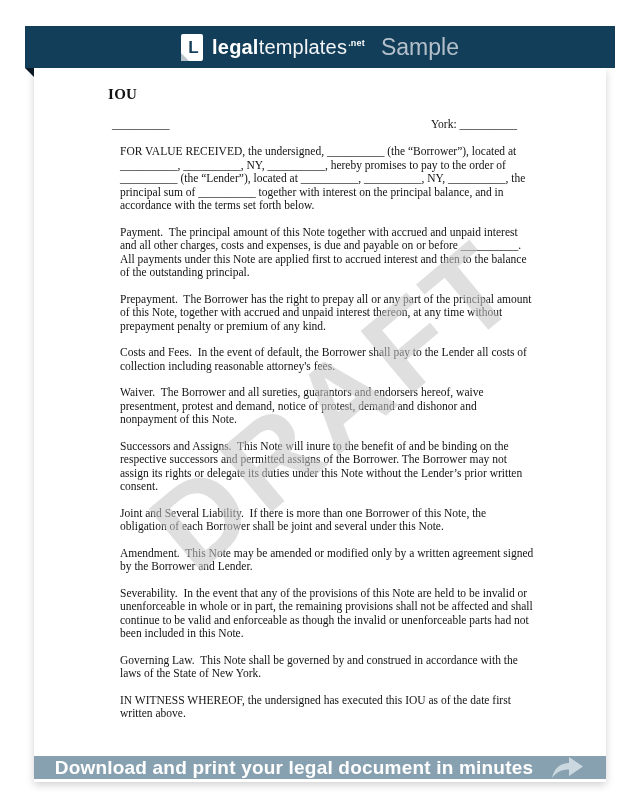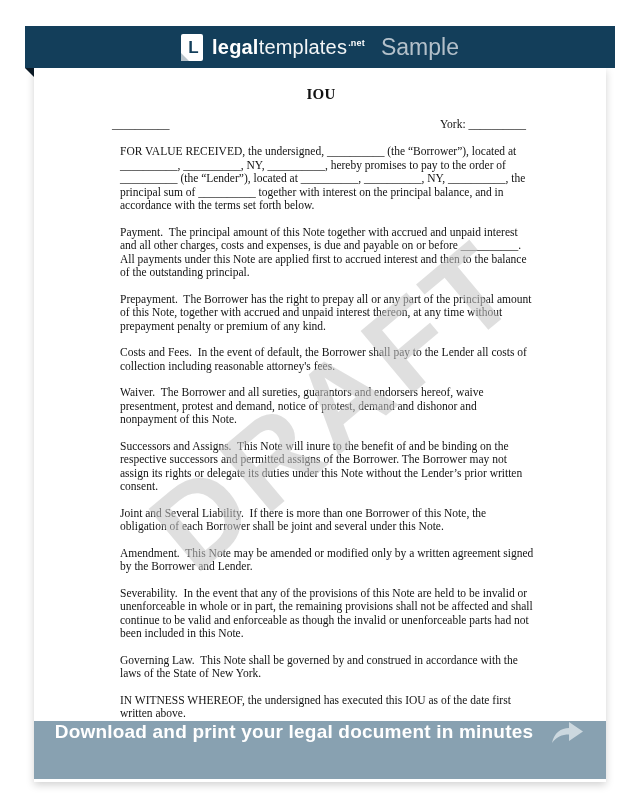--- a/index.html
+++ b/index.html
@@ -59,42 +59,42 @@
     background:#ffffff;
     box-shadow:0 3px 8px rgba(0,0,0,0.18);
     z-index:1;overflow:hidden;
   }
   .content{
     position:relative;margin:20px 72px 0 74px;
     font-size:11.5px;line-height:13.5px;color:var(--ink);
     z-index:2;
   }
   .doc-title{
-    text-align:center;font-size:15px;font-weight:700;
+    text-align:left;font-size:15px;font-weight:700;
     margin:0 0 16px 0;letter-spacing:0.3px;
   }
   .dated-row{
     display:flex;justify-content:space-between;align-items:baseline;
-    margin:0 8px 14px 4px;
+    margin:0 17px 14px 4px;
   }
   .paragraphs p{margin:0 0 13px 12px;}
   .paragraphs strong{font-weight:400;}
   
   .watermark{
     position:absolute;left:301px;top:337px;
     transform:translate(-50%,-50%) rotate(-40deg);
     font-family:"Liberation Sans",sans-serif;font-weight:700;
     font-size:118px;letter-spacing:7px;color:var(--watermark);
     z-index:5;pointer-events:none;white-space:nowrap;user-select:none;
   }
   
   .download-banner{
-    position:absolute;left:0;right:0;bottom:3px;height:58px;
+    position:absolute;left:0;right:0;bottom:3px;height:23px;
     background:var(--banner-bg);
-    display:flex;align-items:flex-start;justify-content:center;gap:18px;
+    display:flex;align-items:flex-end;justify-content:center;gap:18px;
     z-index:10;cursor:pointer;
   }
   .download-banner .cta-text{
     font-family:"Liberation Sans",sans-serif;font-weight:700;
     font-size:19px;color:#ffffff;letter-spacing:0.2px;
   }
   .arrow-icon{display:block;}
 </style>
 </head>
 <body>

